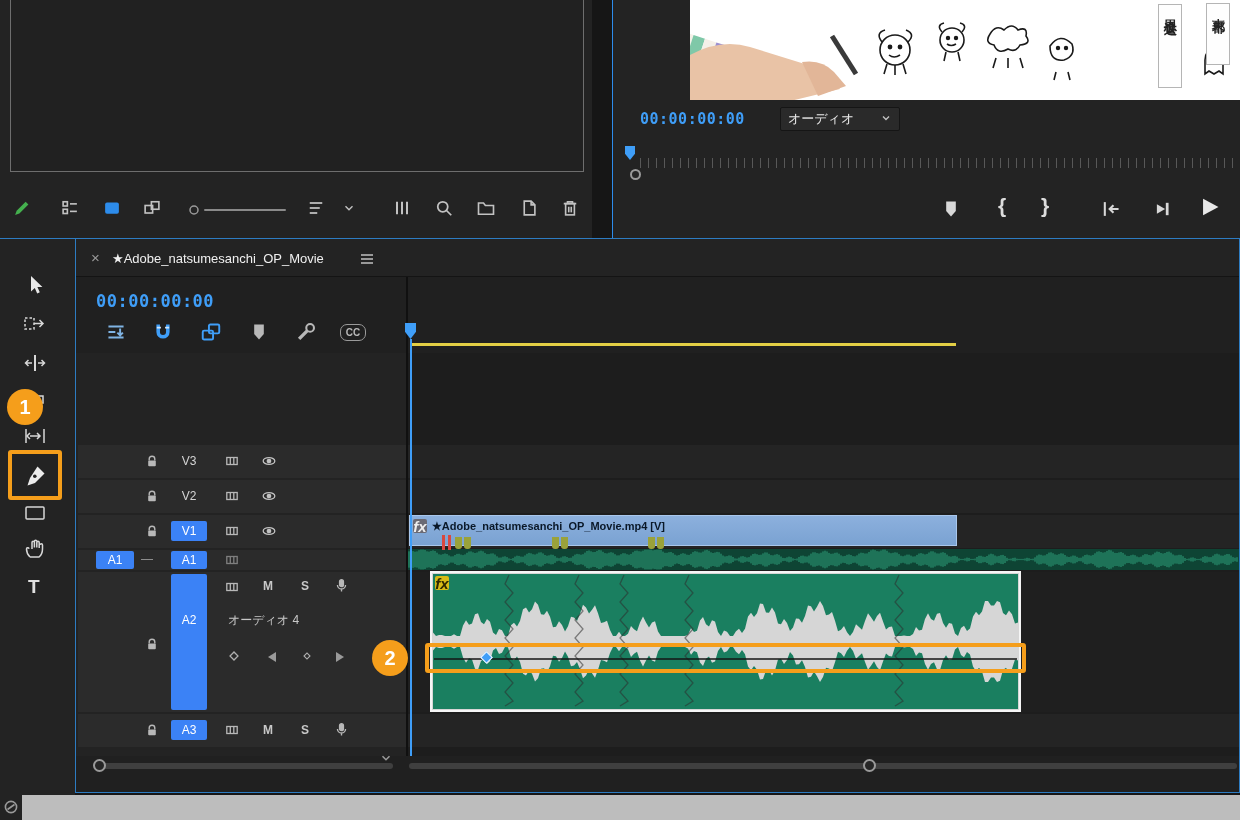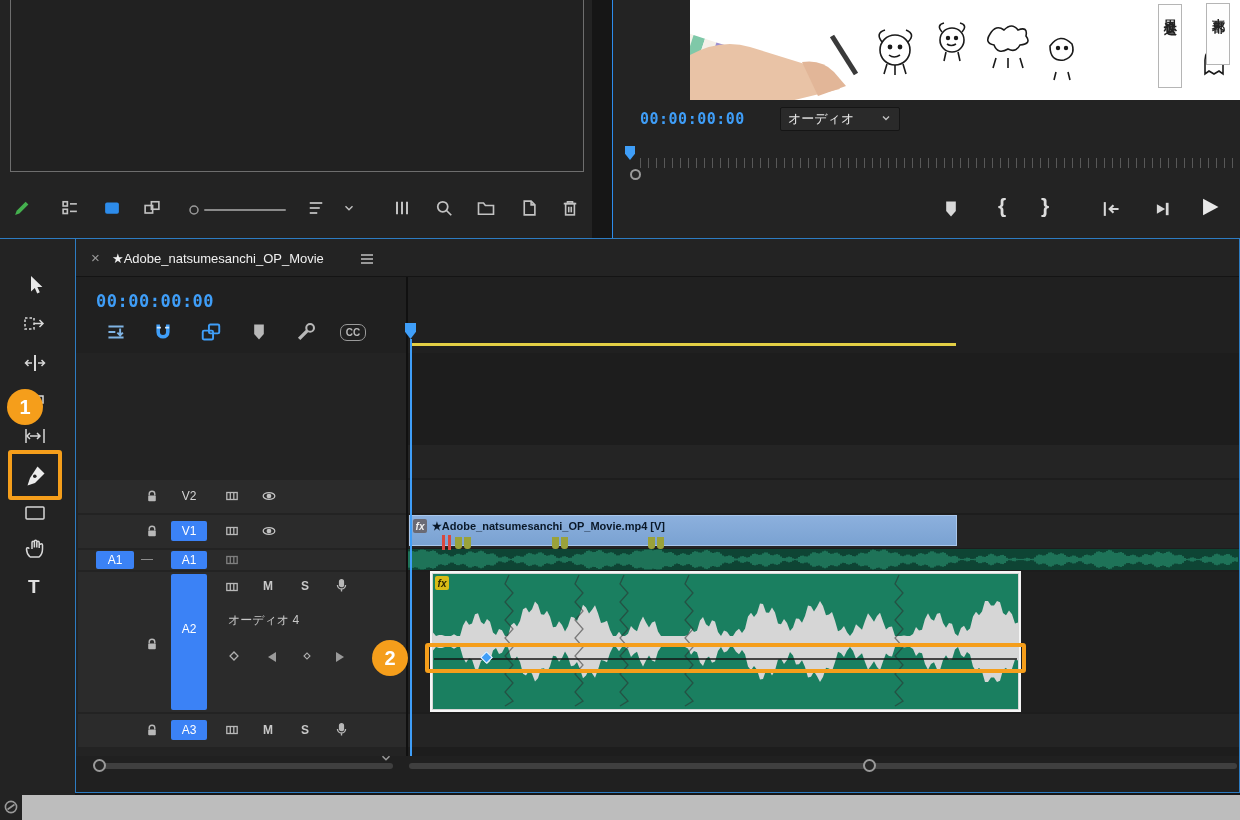--- a/index.html
+++ b/index.html
@@ -12,21 +12,21 @@
 .rl{position:absolute;top:0;font-size:11px;color:#9a9a9a;transform:translateX(-50%);white-space:nowrap}
 .tl{position:absolute;width:36px;height:20px;line-height:20px;text-align:center;font-size:12px;color:#d4d4d4;border-radius:2px}
 .tl.on{background:#3b82f6;color:#fff}
 .ms{position:absolute;font-size:12px;font-weight:bold;color:#c8c8c8;width:16px;text-align:center}
 .row{position:absolute;background:#2b2b2b}
 .crow{position:absolute;background:#242424}
 .tri{width:0;height:0;position:absolute}
 .tri.l{border-top:5px solid transparent;border-bottom:5px solid transparent;border-right:8px solid #9a9a9a}
 .tri.r{border-top:5px solid transparent;border-bottom:5px solid transparent;border-left:8px solid #9a9a9a}
 .vnote{position:absolute;writing-mode:vertical-rl;font-size:13px;font-weight:bold;color:#222;background:#fefefe;border:1px solid #b5b5b5;padding:4px 2px;letter-spacing:2px}
-.badge{position:absolute;width:14px;height:14px;font-size:10px;font-style:italic;font-weight:bold;display:flex;align-items:center;justify-content:center;border-radius:2px}
+.badge{position:absolute;width:14px;height:14px;font-size:15px;font-style:italic;font-weight:bold;display:flex;align-items:center;justify-content:center;border-radius:2px}
 .orange-box{position:absolute;border:4px solid #f59e1b;border-radius:3px;z-index:40}
 .orange-circle{position:absolute;width:36px;height:36px;border-radius:50%;background:#f59e1b;color:#fff;font-size:20px;font-weight:bold;display:flex;align-items:center;justify-content:center;z-index:50}
 .ticks{position:absolute;background:repeating-linear-gradient(90deg,#5a5a5a 0 1px,transparent 1px 13px)}
 .ticks.fine{background:repeating-linear-gradient(90deg,#585858 0 1px,transparent 1px 8px)}
 .playhead{position:absolute;background:#3f9ef8;clip-path:polygon(0 0,100% 0,100% 55%,50% 100%,0 55%)}
 .zz{stroke:#2e2e2e;fill:none;stroke-width:1.3;opacity:.55}
 </style>
 </head>
 <body>
 
@@ -291,20 +291,41 @@
         </svg>
     </span>
     <div class="abs" style="left:264px;top:85px;width:26px;height:17px;border:1px solid #9a9a9a;border-radius:7px;font-size:10px;font-weight:bold;color:#b8b8b8;display:flex;align-items:center;justify-content:center">CC</div>
 
     <div class="abs" style="left:335px;top:104px;width:545px;height:3px;background:#e3cf45"></div>
 
     <div class="abs" style="left:0;top:114px;width:330px;height:403px;background:#232323"></div>
     <div class="abs" style="left:332px;top:114px;width:831px;height:403px;background:#1d1d1d"></div>
     <div class="abs" style="left:330px;top:38px;width:2px;height:479px;background:#101010"></div>
 
+    <div class="row" style="left:2px;top:206px;width:328px;height:33px">
+      <span class="icon" style="left:66px;top:8px">
+          <svg width="16" height="16" viewBox="0 0 16 16">
+            <path d="M5.2 7.5 V6 a2.8 2.8 0 0 1 5.6 0 v1.5" stroke="#b8b8b8" fill="none" stroke-width="1.4"></path>
+            <rect x="4.2" y="7.5" width="7.6" height="5.8" rx="1" fill="#b8b8b8"></rect>
+          </svg>
+        </span>
+      <span class="tl" style="left:93px;top:6px">V3</span>
+      <span class="icon" style="left:146px;top:8px">
+          <svg width="16" height="16" viewBox="0 0 16 16" stroke="#b8b8b8" fill="none" stroke-width="1.3">
+            <rect x="2.8" y="4.5" width="10.4" height="7"></rect>
+            <path d="M6.3 4.5 v7 M9.8 4.5 v7"></path>
+          </svg>
+        </span>
+      <span class="icon" style="left:183px;top:8px">
+          <svg width="16" height="16" viewBox="0 0 16 16" stroke="#c2c2c2" fill="none" stroke-width="1.3">
+            <ellipse cx="8" cy="8" rx="5.8" ry="3.4"></ellipse>
+            <circle cx="8" cy="8" r="1.7" fill="#c2c2c2"></circle>
+          </svg>
+        </span>
+    </div>
     <div class="crow" style="left:332px;top:206px;width:831px;height:33px"></div>
 
     <div class="row" style="left:2px;top:241px;width:328px;height:33px">
       <span class="icon" style="left:66px;top:8px">
           <svg width="16" height="16" viewBox="0 0 16 16">
             <path d="M5.2 7.5 V6 a2.8 2.8 0 0 1 5.6 0 v1.5" stroke="#b8b8b8" fill="none" stroke-width="1.4"></path>
             <rect x="4.2" y="7.5" width="7.6" height="5.8" rx="1" fill="#b8b8b8"></rect>
           </svg>
         </span>
       <span class="tl" style="left:93px;top:6px">V2</span>
@@ -359,21 +380,21 @@
     </div>
 
     <div class="abs" style="left:332px;top:310px;width:831px;height:21px;background:#0e4434;overflow:hidden">
       <svg width="831" height="21">
           <path d="M1 2.3V18.7M3 1.6V19.4M5 2.1V18.9M7 2.7V18.3M9 2.4V18.6M11 1.2V19.8M13 0.6V20.4M15 0.6V20.4M17 1.0V20.0M19 2.3V18.7M21 2.6V18.4M23 2.0V19.0M25 1.4V19.6M27 2.0V19.0M29 3.7V17.3M31 5.3V15.7M33 5.7V15.3M35 5.1V15.9M37 4.5V16.5M39 5.0V16.0M41 6.4V14.6M43 7.4V13.6M45 7.3V13.7M47 6.0V15.0M49 4.9V16.1M51 4.8V16.2M53 5.6V15.4M55 6.1V14.9M57 5.4V15.6M59 3.8V17.2M61 2.5V18.5M63 2.4V18.6M65 3.3V17.7M67 4.0V17.0M69 3.5V17.5M71 2.3V18.7M73 1.7V19.3M75 2.3V18.7M77 3.9V17.1M79 5.1V15.9M81 5.1V15.9M83 4.5V16.5M85 4.4V16.6M87 5.5V15.5M89 7.3V13.7M91 8.6V12.4M93 8.5V12.5M95 7.7V13.3M97 7.3V13.7M99 8.1V12.9M101 9.4V11.6M103 9.9V11.1M105 9.1V11.9M107 7.6V13.4M109 6.7V14.3M111 6.9V14.1M113 7.6V13.4M115 7.7V13.3M117 6.4V14.6M119 4.8V16.2M121 3.9V17.1M123 4.3V16.7M125 5.2V15.8M127 5.5V15.5M129 4.7V16.3M131 3.5V17.5M133 3.3V17.7M135 4.4V16.6M137 6.0V15.0M139 6.7V14.3M141 6.3V14.7M143 5.6V15.4M145 5.8V15.2M147 7.1V13.9M149 8.7V12.3M151 9.2V11.8M153 8.5V12.5M155 7.4V13.6M157 7.2V13.8M159 8.0V13.0M161 8.9V12.1M163 8.7V12.3M165 7.2V13.8M167 5.6V15.4M169 4.9V16.1M171 5.2V15.8M173 5.7V15.3M175 5.2V15.8M177 3.6V17.4M179 2.0V19.0M181 1.5V19.5M183 2.3V18.7M185 3.1V17.9M187 3.0V18.0M189 1.9V19.1M191 1.0V20.0M193 1.3V19.7M195 2.8V18.2M197 4.1V16.9M199 4.4V16.6M201 3.7V17.3M203 3.2V17.8M205 3.7V17.3M207 5.2V15.8M209 6.4V14.6M211 6.3V14.7M213 5.2V15.8M215 4.2V16.8M217 4.3V16.7M219 5.2V15.8M221 5.7V15.3M223 4.9V16.1M225 3.2V17.8M227 1.8V19.2M229 1.6V19.4M231 2.2V18.8M233 2.5V18.5M235 1.7V19.3M237 0.6V20.4M239 0.6V20.4M241 0.6V20.4M243 0.6V20.4M245 1.3V19.7M247 1.0V20.0M249 0.6V20.4M251 0.6V20.4M253 0.8V20.2M255 2.6V18.4M257 3.8V17.2M259 3.8V17.2M261 3.2V17.8M263 3.0V18.0M265 4.1V16.9M267 5.7V15.3M269 6.5V14.5M271 6.0V15.0M273 4.8V16.2M275 4.2V16.8M277 4.7V16.3M279 5.7V15.3M281 5.9V15.1M283 4.8V16.2M285 3.1V17.9M287 2.2V18.8M289 2.6V18.4M291 3.4V17.6M293 3.6V17.4M295 2.6V18.4M297 1.3V19.7M299 0.9V20.1M301 1.8V19.2M303 3.3V17.7M305 4.0V17.0M307 3.5V17.5M309 2.9V18.1M311 3.2V17.8M313 4.7V16.3M315 6.5V14.5M317 7.4V13.6M319 7.1V13.9M321 6.4V14.6M323 6.7V14.3M325 8.0V13.0M327 9.4V11.6M329 9.6V11.4M331 8.6V12.4M333 7.4V13.6M335 7.1V13.9M337 7.8V13.2M339 8.5V12.5M341 8.1V12.9M343 6.6V14.4M345 5.0V16.0M347 4.6V16.4M349 5.2V15.8M351 5.9V15.1M353 5.7V15.3M355 4.4V16.6M357 3.4V17.6M359 3.5V17.5M361 4.8V16.2M363 6.1V14.9M365 6.3V14.7M367 5.6V15.4M369 5.1V15.9M371 5.8V15.2M373 7.5V13.5M375 8.9V12.1M377 9.1V11.9M379 8.3V12.7M381 7.6V13.4M383 8.1V12.9M385 9.3V11.7M387 9.9V11.1M389 9.5V11.5M391 8.0V13.0M393 6.8V14.2M395 6.6V14.4M397 7.3V13.7M399 7.5V13.5M401 6.5V14.5M403 4.6V16.4M405 3.3V17.7M407 3.3V17.7M409 4.1V16.9M411 4.5V16.5M413 3.7V17.3M415 2.4V18.6M417 1.7V19.3M419 2.4V18.6M421 3.9V17.1M423 4.8V16.2M425 4.6V16.4M427 3.8V17.2M429 3.6V17.4M431 4.7V16.3M433 6.3V14.7M435 7.2V13.8M437 6.9V14.1M439 5.8V15.2M441 5.4V15.6M443 6.0V15.0M445 7.1V13.9M447 7.3V13.7M449 6.3V14.7M451 4.6V16.4M453 3.7V17.3M455 3.9V17.1M457 4.5V16.5M459 4.4V16.6M461 3.0V18.0M463 1.3V19.7M465 0.6V20.4M467 1.1V19.9M469 2.1V18.9M471 2.4V18.6M473 1.5V19.5M475 0.6V20.4M477 0.6V20.4M479 1.8V19.2M481 3.5V17.5M483 4.2V16.8M485 3.8V17.2M487 3.3V17.7M489 3.6V17.4M491 5.1V15.9M493 6.7V14.3M495 7.2V13.8M497 6.5V14.5M499 5.6V15.4M501 5.6V15.4M503 6.6V14.4M505 7.5V13.5M507 7.3V13.7M509 5.9V15.1M511 4.5V16.5M513 4.1V16.9M515 4.7V16.3M517 5.4V15.6M519 4.9V16.1M521 3.5V17.5M523 2.3V18.7M525 2.3V18.7M527 3.4V17.6M529 4.4V16.6M531 4.5V16.5M533 3.7V17.3M535 3.2V17.8M537 3.9V17.1M539 5.6V15.4M541 7.2V13.8M543 7.6V13.4M545 7.1V13.9M547 6.8V14.2M549 7.6V13.4M551 9.3V11.7M553 9.9V11.1M555 9.9V11.1M557 9.4V11.6M559 8.6V12.4M561 8.9V12.1M563 9.9V11.1M565 9.9V11.1M567 9.6V11.4M569 8.0V13.0M571 6.8V14.2M573 6.8V14.2M575 7.6V13.4M577 7.9V13.1M579 7.0V14.0M581 5.5V15.5M583 4.7V16.3M585 5.2V15.8M587 6.5V14.5M589 7.3V13.7M591 6.9V14.1M593 6.1V14.9M595 5.9V15.1M597 7.0V14.0M599 8.8V12.2M601 9.8V11.2M603 9.6V11.4M605 8.9V12.1M607 8.7V12.3M609 9.7V11.3M611 9.9V11.1M613 9.9V11.1M615 9.9V11.1M617 9.5V11.5M619 8.8V12.2M621 9.2V11.8M623 9.9V11.1M625 9.7V11.3M627 8.3V12.7M629 6.5V14.5M631 5.5V15.5M633 5.8V15.2M635 6.5V14.5M637 6.3V14.7M639 5.1V15.9M641 3.6V17.4M643 3.3V17.7M645 4.2V16.8M647 5.4V15.6M649 5.8V15.2M651 5.1V15.9M653 4.3V16.7M655 4.6V16.4M657 6.0V15.0M659 7.5V13.5M661 8.0V13.0M663 7.4V13.6M665 6.5V14.5M667 6.7V14.3M669 7.8V13.2M671 8.8V12.2M673 8.7V12.3M675 7.4V13.6M677 6.0V15.0M679 5.6V15.4M681 6.2V14.8M683 6.6V14.4M685 5.9V15.1M687 4.3V16.7M689 2.7V18.3M691 2.3V18.7M693 3.0V18.0M695 3.6V17.4M697 3.2V17.8M699 1.9V19.1M701 0.9V20.1M703 1.3V19.7M705 2.7V18.3M707 3.9V17.1M709 4.0V17.0M711 3.4V17.6M713 3.0V18.0M715 3.9V17.1M717 5.6V15.4M719 6.9V14.1M721 7.0V14.0M723 6.2V14.8M725 5.7V15.3M727 6.2V14.8M729 7.5V13.5M731 8.2V12.8M733 7.7V13.3M735 6.2V14.8M737 5.1V15.9M739 5.2V15.8M741 6.0V15.0M743 6.3V14.7M745 5.3V15.7M747 3.6V17.4M749 2.6V18.4M751 2.9V18.1M753 4.0V17.0M755 4.5V16.5M757 4.0V17.0M759 2.9V18.1M761 2.6V18.4M763 3.7V17.3M765 5.4V15.6M767 6.4V14.6M769 6.3V14.7M771 5.8V15.2M773 5.9V15.1M775 7.2V13.8M777 9.0V12.0M779 9.9V11.1M781 9.5V11.5M783 8.6V12.4M785 8.4V12.6M787 9.2V11.8M789 9.9V11.1M791 9.9V11.1M793 9.4V11.6M795 7.9V13.1M797 7.1V13.9M799 7.5V13.5M801 8.2V12.8M803 8.1V12.9M805 6.7V14.3M807 5.2V15.8M809 4.7V16.3M811 5.4V15.6M813 6.5V14.5M815 6.7V14.3M817 5.8V15.2M819 5.0V16.0M821 5.1V15.9M823 6.5V14.5M825 8.1V12.9M827 8.7V12.3M829 8.2V12.8" stroke="#2fa27d" fill="none"></path>
         </svg>
     </div>
 
     <div class="row" style="left:2px;top:333px;width:328px;height:140px">
       <span class="tl on" style="left:93px;top:2px;height:136px">
-          <span style="display:block;margin-top:45px">A2</span>
+          <span style="display:block;margin-top:36px">A2</span>
         </span>
       <span class="icon" style="left:66px;top:64px">
           <svg width="16" height="16" viewBox="0 0 16 16">
             <path d="M5.2 7.5 V6 a2.8 2.8 0 0 1 5.6 0 v1.5" stroke="#b8b8b8" fill="none" stroke-width="1.4"></path>
             <rect x="4.2" y="7.5" width="7.6" height="5.8" rx="1" fill="#b8b8b8"></rect>
           </svg>
         </span>
       <span class="icon" style="left:146px;top:7px">
           <svg width="16" height="16" viewBox="0 0 16 16" stroke="#b8b8b8" fill="none" stroke-width="1.3">
             <rect x="2.8" y="4.5" width="10.4" height="7"></rect>

